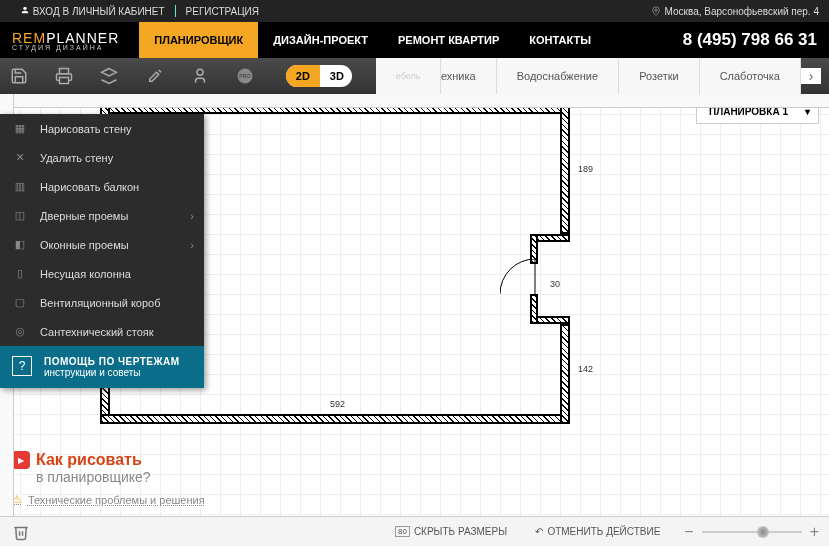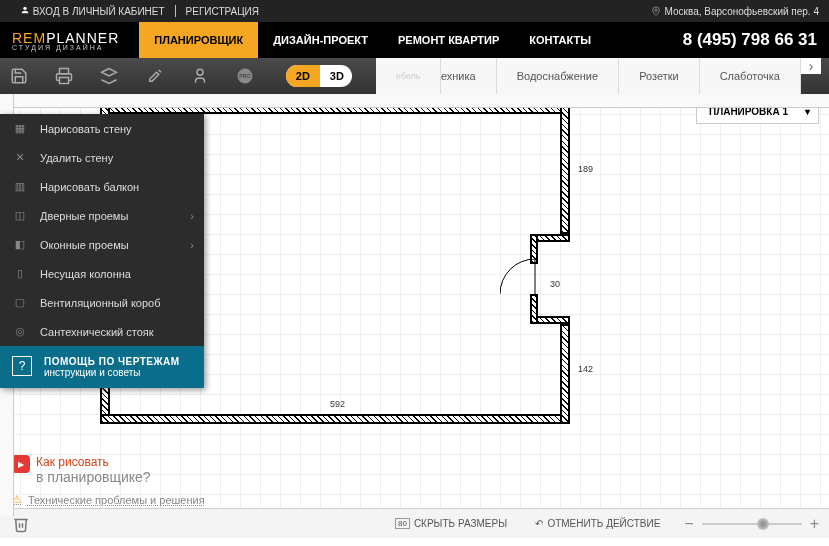--- a/index.html
+++ b/index.html
@@ -16,21 +16,21 @@
 .nav{display:flex;margin-left:20px;gap:0}
 .nav-item{color:#fff;font-size:11px;font-weight:bold;padding:0 15px;height:36px;display:flex;align-items:center;cursor:pointer}
 .nav-item.active{background:#f5a623;color:#000}
 .phone{margin-left:auto;color:#fff;font-size:17px;font-weight:bold}
 .toolbar{height:36px;background:linear-gradient(#4a4a4a,#333);display:flex;align-items:center;padding:0 8px;gap:24px;position:relative}
 .tb-icon{width:22px;height:22px;display:flex;align-items:center;justify-content:center;color:#aaa;cursor:pointer}
 .tb-icon svg{width:18px;height:18px}
 .view-toggle{display:flex;background:#fff;border-radius:12px;overflow:hidden;height:22px;margin-left:6px}
 .view-toggle span{padding:0 10px;font-size:11px;font-weight:bold;line-height:22px;cursor:pointer}
 .view-toggle .active{background:#f5a623}
-.tabs{display:flex;align-items:flex-start;height:36px;flex:1}
+.tabs{display:flex;align-items:center;height:36px;flex:1}
 .tab-arrow{width:20px;text-align:center;color:#666;cursor:pointer;font-size:14px}
 .tab{padding:0 20px;font-size:11px;color:#555;height:36px;display:flex;align-items:center;background:#f7f7f7;border-right:1px solid #ddd;cursor:pointer}
 .tab.dim{color:#ccc}
 .canvas{position:absolute;top:94px;left:0;right:0;bottom:30px;background:#fff;background-image:linear-gradient(#eee 1px,transparent 1px),linear-gradient(90deg,#eee 1px,transparent 1px);background-size:20px 20px}
 .plan-dd{position:absolute;top:5px;right:10px;background:#fff;border:1px solid #ccc;padding:6px 30px 6px 12px;font-size:10px;font-weight:bold;cursor:pointer}
 .plan-dd::after{content:'▾';position:absolute;right:8px}
 .floorplan{position:absolute;top:10px;left:100px;width:480px;height:330px}
 .wall{position:absolute;background:#fff;border:2px solid #000}
 .wall.hatch{background:repeating-linear-gradient(45deg,#000,#000 1px,#fff 1px,#fff 4px)}
 .dim{position:absolute;font-size:9px;color:#333}
@@ -38,25 +38,25 @@
 .sm-item{display:flex;align-items:center;height:29px;padding:0 12px;color:#ddd;font-size:11px;cursor:pointer;gap:12px;position:relative}
 .sm-item.arrow::after{content:'›';position:absolute;right:10px;color:#888}
 .sm-item .ico{width:16px;height:16px;display:flex;align-items:center;justify-content:center;color:#888}
 .sm-help{background:#0a6e8a;padding:10px 12px;display:flex;gap:12px;align-items:flex-start;cursor:pointer}
 .sm-help .q{width:20px;height:20px;border:1px solid #fff;color:#fff;display:flex;align-items:center;justify-content:center;font-size:12px}
 .sm-help .txt{color:#fff;font-size:10px}
 .sm-help .txt b{display:block;font-size:10px;letter-spacing:.5px}
 .hints{position:absolute;bottom:40px;left:12px;font-size:11px}
 .hint1{display:flex;gap:6px;align-items:flex-start;margin-bottom:8px}
 .hint1 .badge{width:18px;height:18px;background:#e53935;border-radius:4px;color:#fff;font-size:8px;display:flex;align-items:center;justify-content:center}
-.hint1 .t1{color:#d84315;font-weight:normal;font-size:12px}
+.hint1 .t1{color:#d84315;font-weight:bold;font-size:16px}
 .hint1 .t2{color:#888;font-size:14px}
 .hint2{display:flex;gap:6px;align-items:center;color:#888;text-decoration:underline dotted}
 .hint2 .warn{color:#f5a623}
-.footer{position:absolute;bottom:8px;left:0;right:0;height:30px;background:#f4f4f4;border-top:1px solid #ccc;display:flex;align-items:center;padding:0 10px;font-size:10px;color:#555}
+.footer{position:absolute;bottom:0;left:0;right:0;height:30px;background:#f4f4f4;border-top:1px solid #ccc;display:flex;align-items:center;padding:0 10px;font-size:10px;color:#555}
 .footer .trash{margin-right:auto}
 .footer .btn{display:flex;align-items:center;gap:4px;padding:0 14px;cursor:pointer}
 .footer .zoom{display:flex;align-items:center;gap:8px;margin-left:10px}
 .footer .slider{width:100px;height:2px;background:#ccc;position:relative}
 .footer .slider .thumb{position:absolute;top:-5px;left:55px;width:12px;height:12px;background:radial-gradient(#888,#ddd);border-radius:50%}
 .ruler-h{position:absolute;top:94px;left:0;right:0;height:14px;background:#f9f9f9;border-bottom:1px solid #ccc;z-index:2}
 .ruler-v{position:absolute;top:94px;left:0;bottom:30px;width:14px;background:#f9f9f9;border-right:1px solid #ccc;z-index:2}
 </style>
 </head>
 <body>

